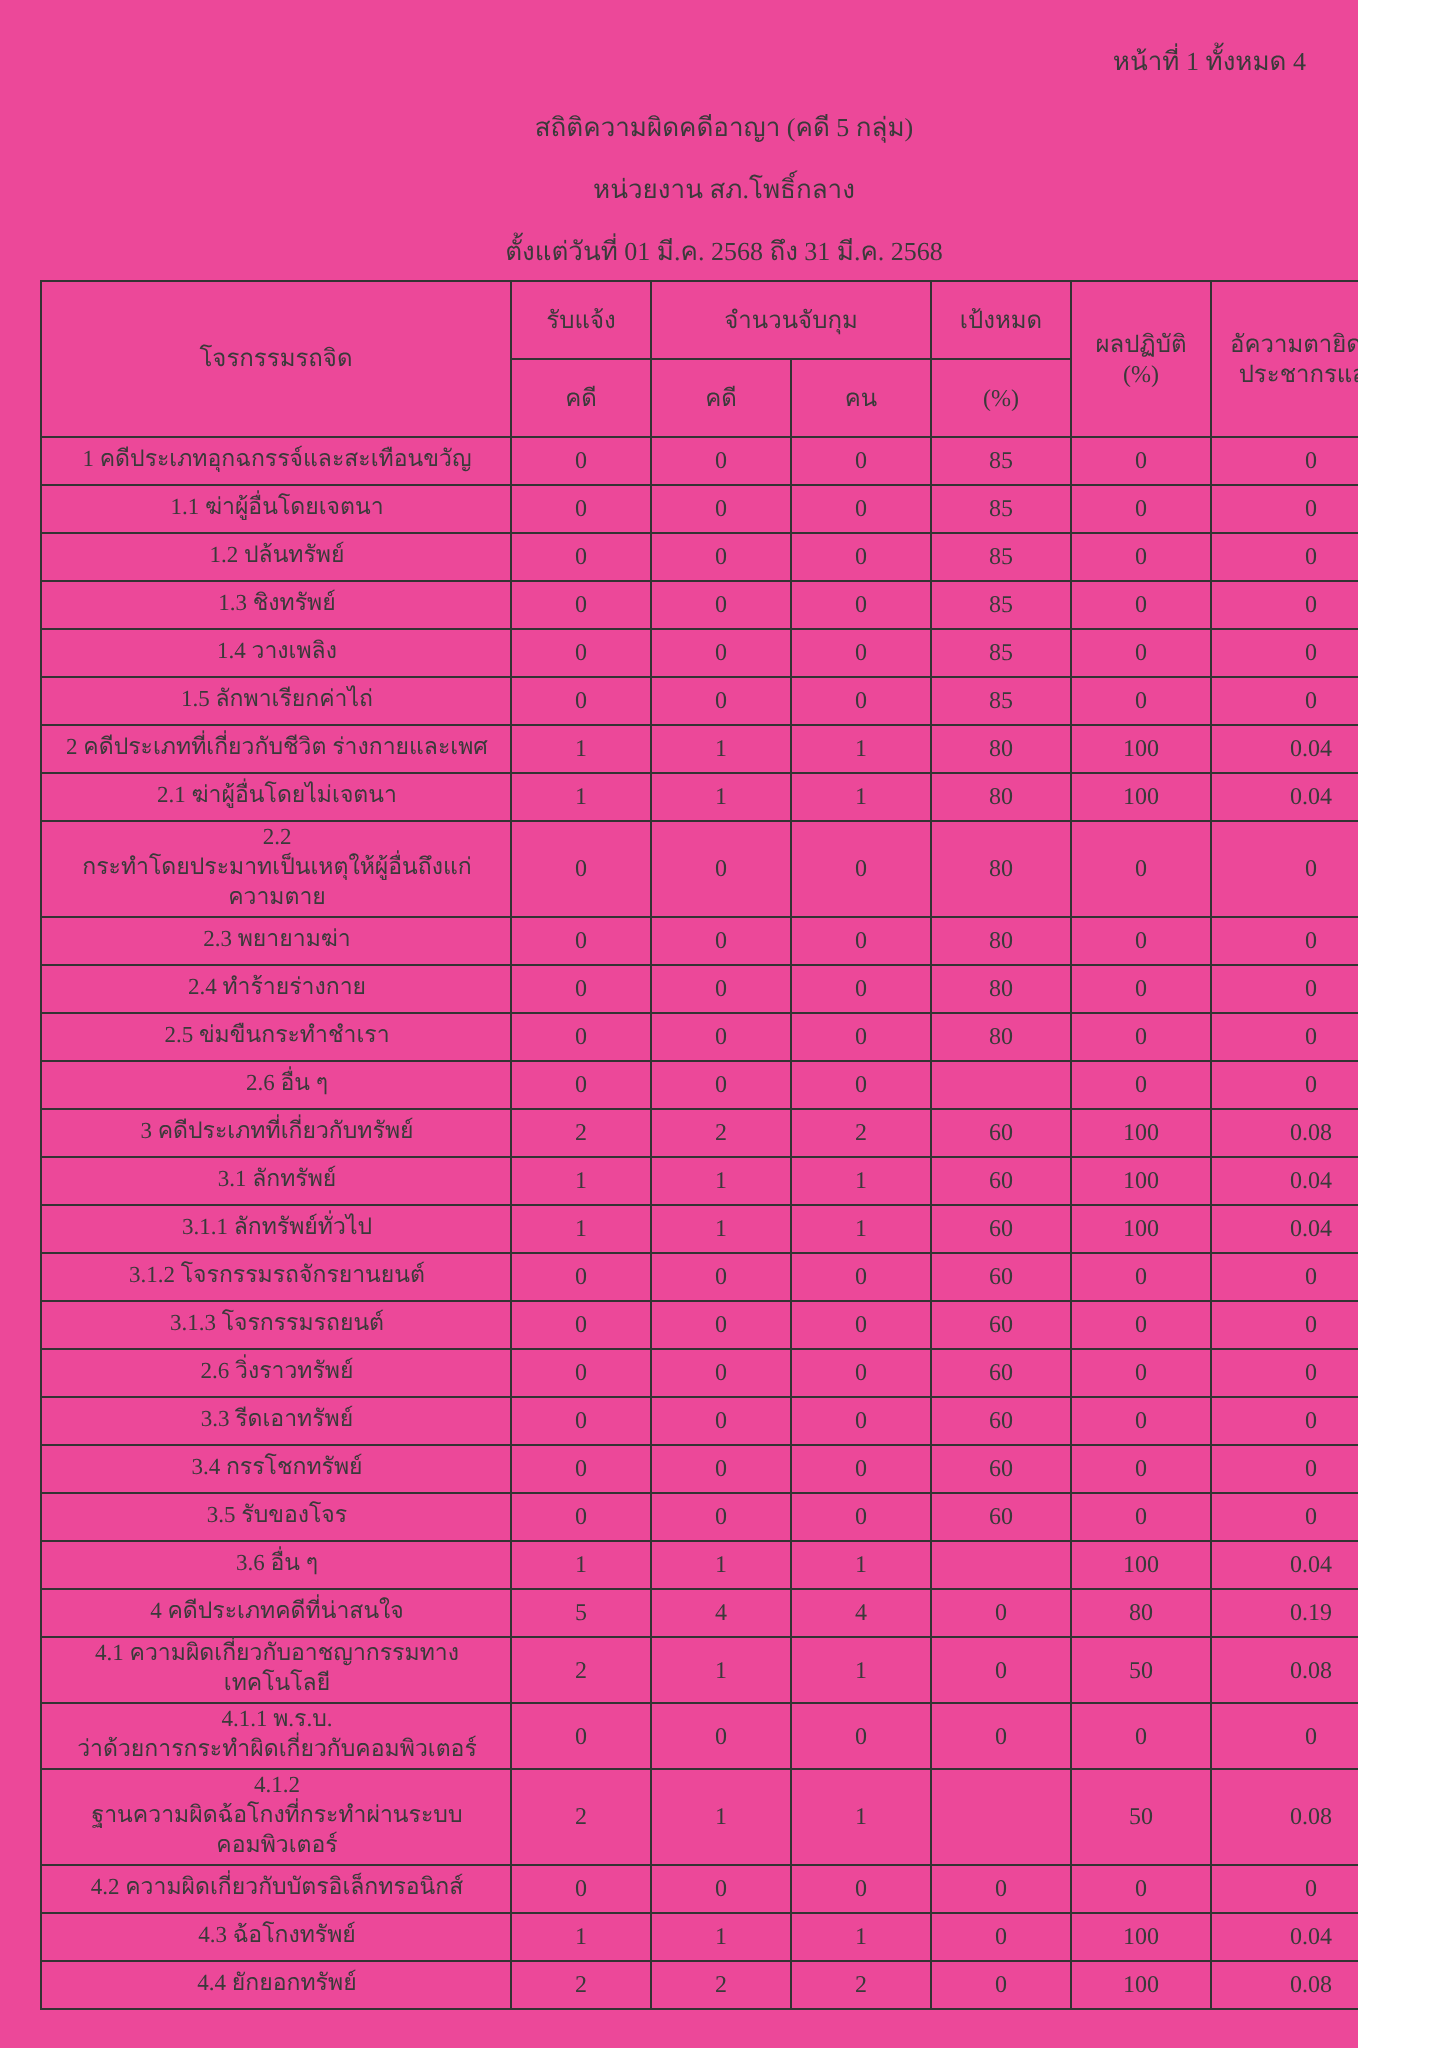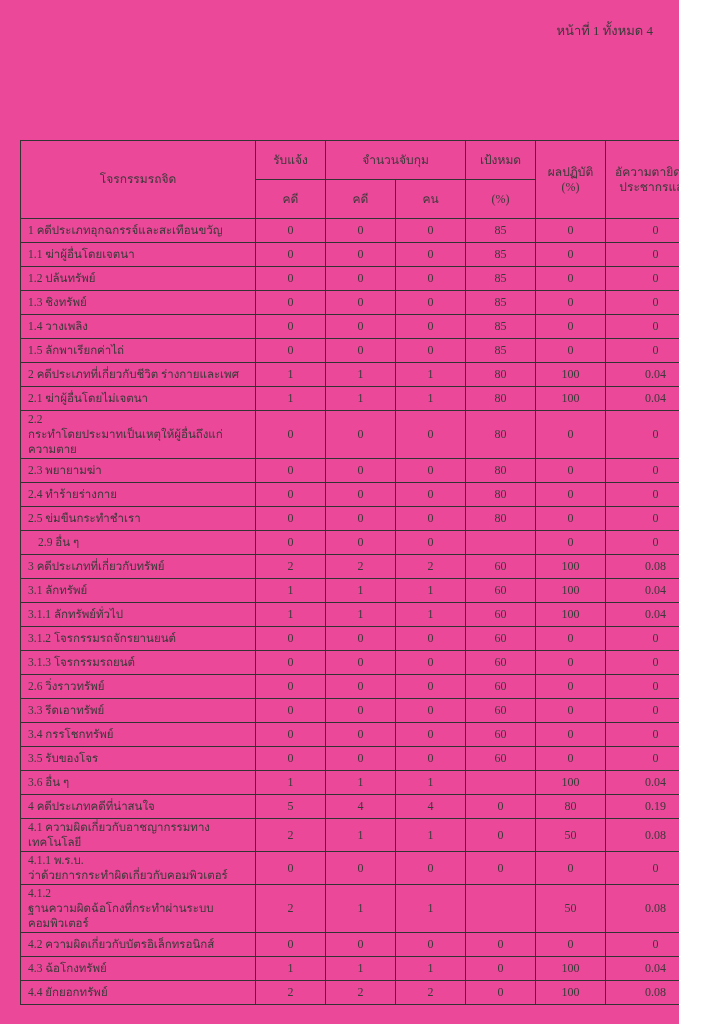--- a/index.html
+++ b/index.html
@@ -29,33 +29,38 @@
     font-weight:normal;
     vertical-align:middle;
     box-sizing:border-box;
   }
   thead th{
     height:39px;padding:2px 4px;line-height:15px;
     font-size:12px;
   }
   tbody td{height:24px;padding:1px 6px;line-height:15px;}
   td.cell-label{
-    text-align:left;font-size:11.5px;white-space:pre-line;
+    text-align:center;font-size:11.5px;white-space:pre-line;
     padding-left:7px;
   }
   td.cell-label.indent{padding-left:17px;}
   td.cell-num{text-align:center;font-size:12px;padding:1px 2px;}
 </style>
 </head>
 <body>
 
 <div class="page">
 
   <div class="page-info">หน้าที่ 1 ทั้งหมด 4</div>
 
+  <div class="titles">
+    <div class="t-line">สถิติความผิดคดีอาญา (คดี 5 กลุ่ม)</div>
+    <div class="t-line">หน่วยงาน สภ.โพธิ์กลาง</div>
+    <div class="t-line">ตั้งแต่วันที่ 01 มี.ค. 2568 ถึง 31 มี.ค. 2568</div>
+  </div>
 
   <table class="report">
     <colgroup>
       <col style="width:235px">
         <col style="width:70px">
         <col style="width:70px">
       <col style="width:70px">
         <col style="width:70px">
         <col style="width:70px">
       <col style="width:100px">
@@ -180,21 +185,21 @@
         <tr>
           <td class="cell-label">2.5 ข่มขืนกระทำชำเรา</td>
           <td class="cell-num">0</td>
           <td class="cell-num">0</td>
           <td class="cell-num">0</td>
           <td class="cell-num">80</td>
           <td class="cell-num">0</td>
           <td class="cell-num">0</td>
         </tr>
         <tr>
-          <td class="cell-label indent">2.9 อื่น ๆ</td>
+          <td class="cell-label indent">2.6 อื่น ๆ</td>
           <td class="cell-num">0</td>
           <td class="cell-num">0</td>
           <td class="cell-num">0</td>
           <td class="cell-num"></td>
           <td class="cell-num">0</td>
           <td class="cell-num">0</td>
         </tr>
         <tr>
           <td class="cell-label">3 คดีประเภทที่เกี่ยวกับทรัพย์</td>
           <td class="cell-num">2</td>

